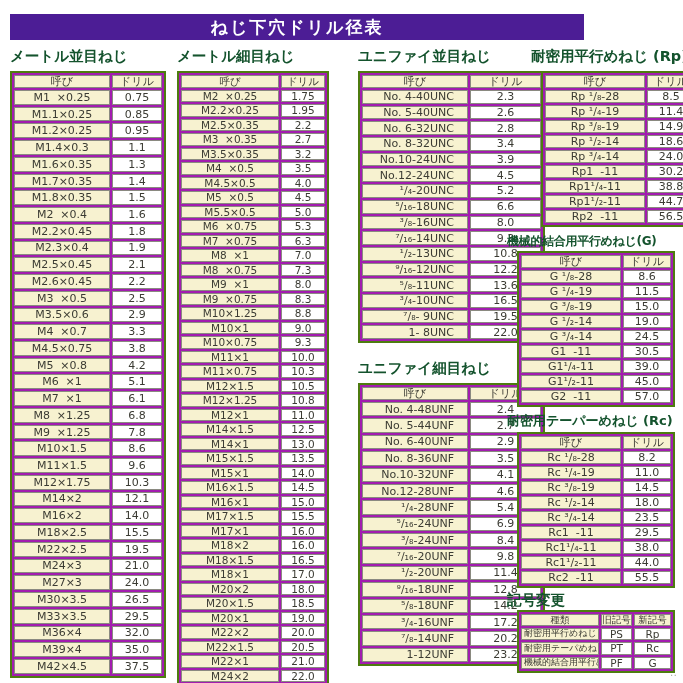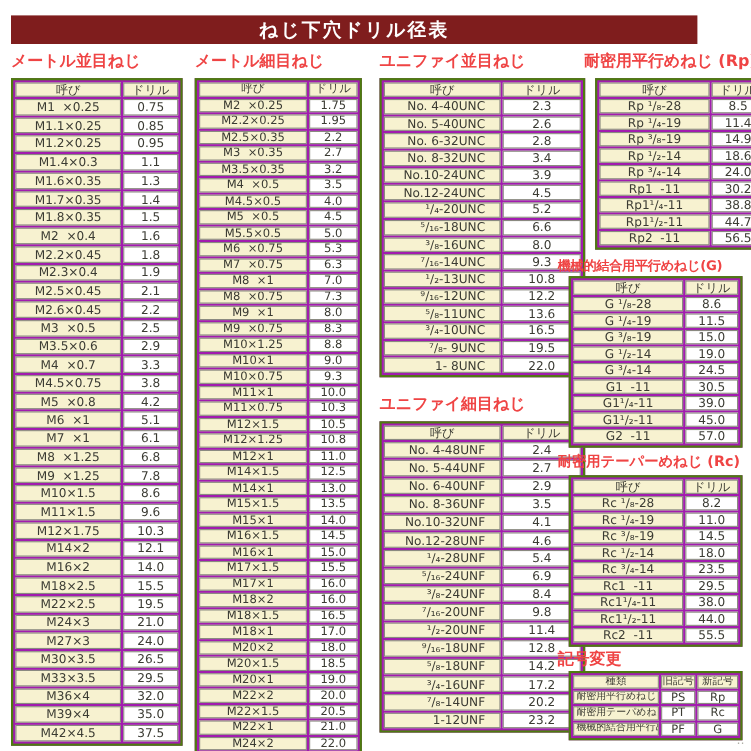--- a/index.html
+++ b/index.html
@@ -5,33 +5,33 @@
   * { margin:0; padding:0; box-sizing:border-box; }
   html,body { width:683px; height:683px; }
   body {
     background:#ffffff;
     font-family:"DejaVu Sans","Liberation Sans",sans-serif;
     color:#3b3b33;
     position:relative;
     overflow:hidden;
   }
   .banner {
-    position:absolute; left:10px; top:14px; width:624px; height:26px;
-    background:#7f1d1d; color:#ffffff;
+    position:absolute; left:10px; top:14px; width:574px; height:26px;
+    background:#4c1d95; color:#ffffff;
     display:flex; align-items:center; justify-content:center;
     font-size:17px; font-weight:bold; letter-spacing:2px;
   }
   .col { position:absolute; top:46px; }
   #col1 { left:10px;  width:156px; }
   #col2 { left:177px; width:152px; }
-  #col3 { left:345px; width:187px; }
+  #col3 { left:358px; width:187px; }
   #col4 { left:507px; width:168px; }
 
   .sec-title {
-    font-weight:bold; font-size:14.5px; color:#ef4444;
+    font-weight:bold; font-size:14.5px; color:#14532d;
     height:25px; line-height:21px; white-space:nowrap;
   }
   .sec-title.small { font-size:13px; }
   .sec-title.xsmall { font-size:12px; letter-spacing:-0.3px; }
   .sec-title.tight { height:18px; line-height:16px; }
   .sec-title.tight20 { height:20px; line-height:18px; }
 
   table.dtable {
     border-collapse:separate; border-spacing:2px;
     background:#a21caf; border:2px solid #4d7c0f;

